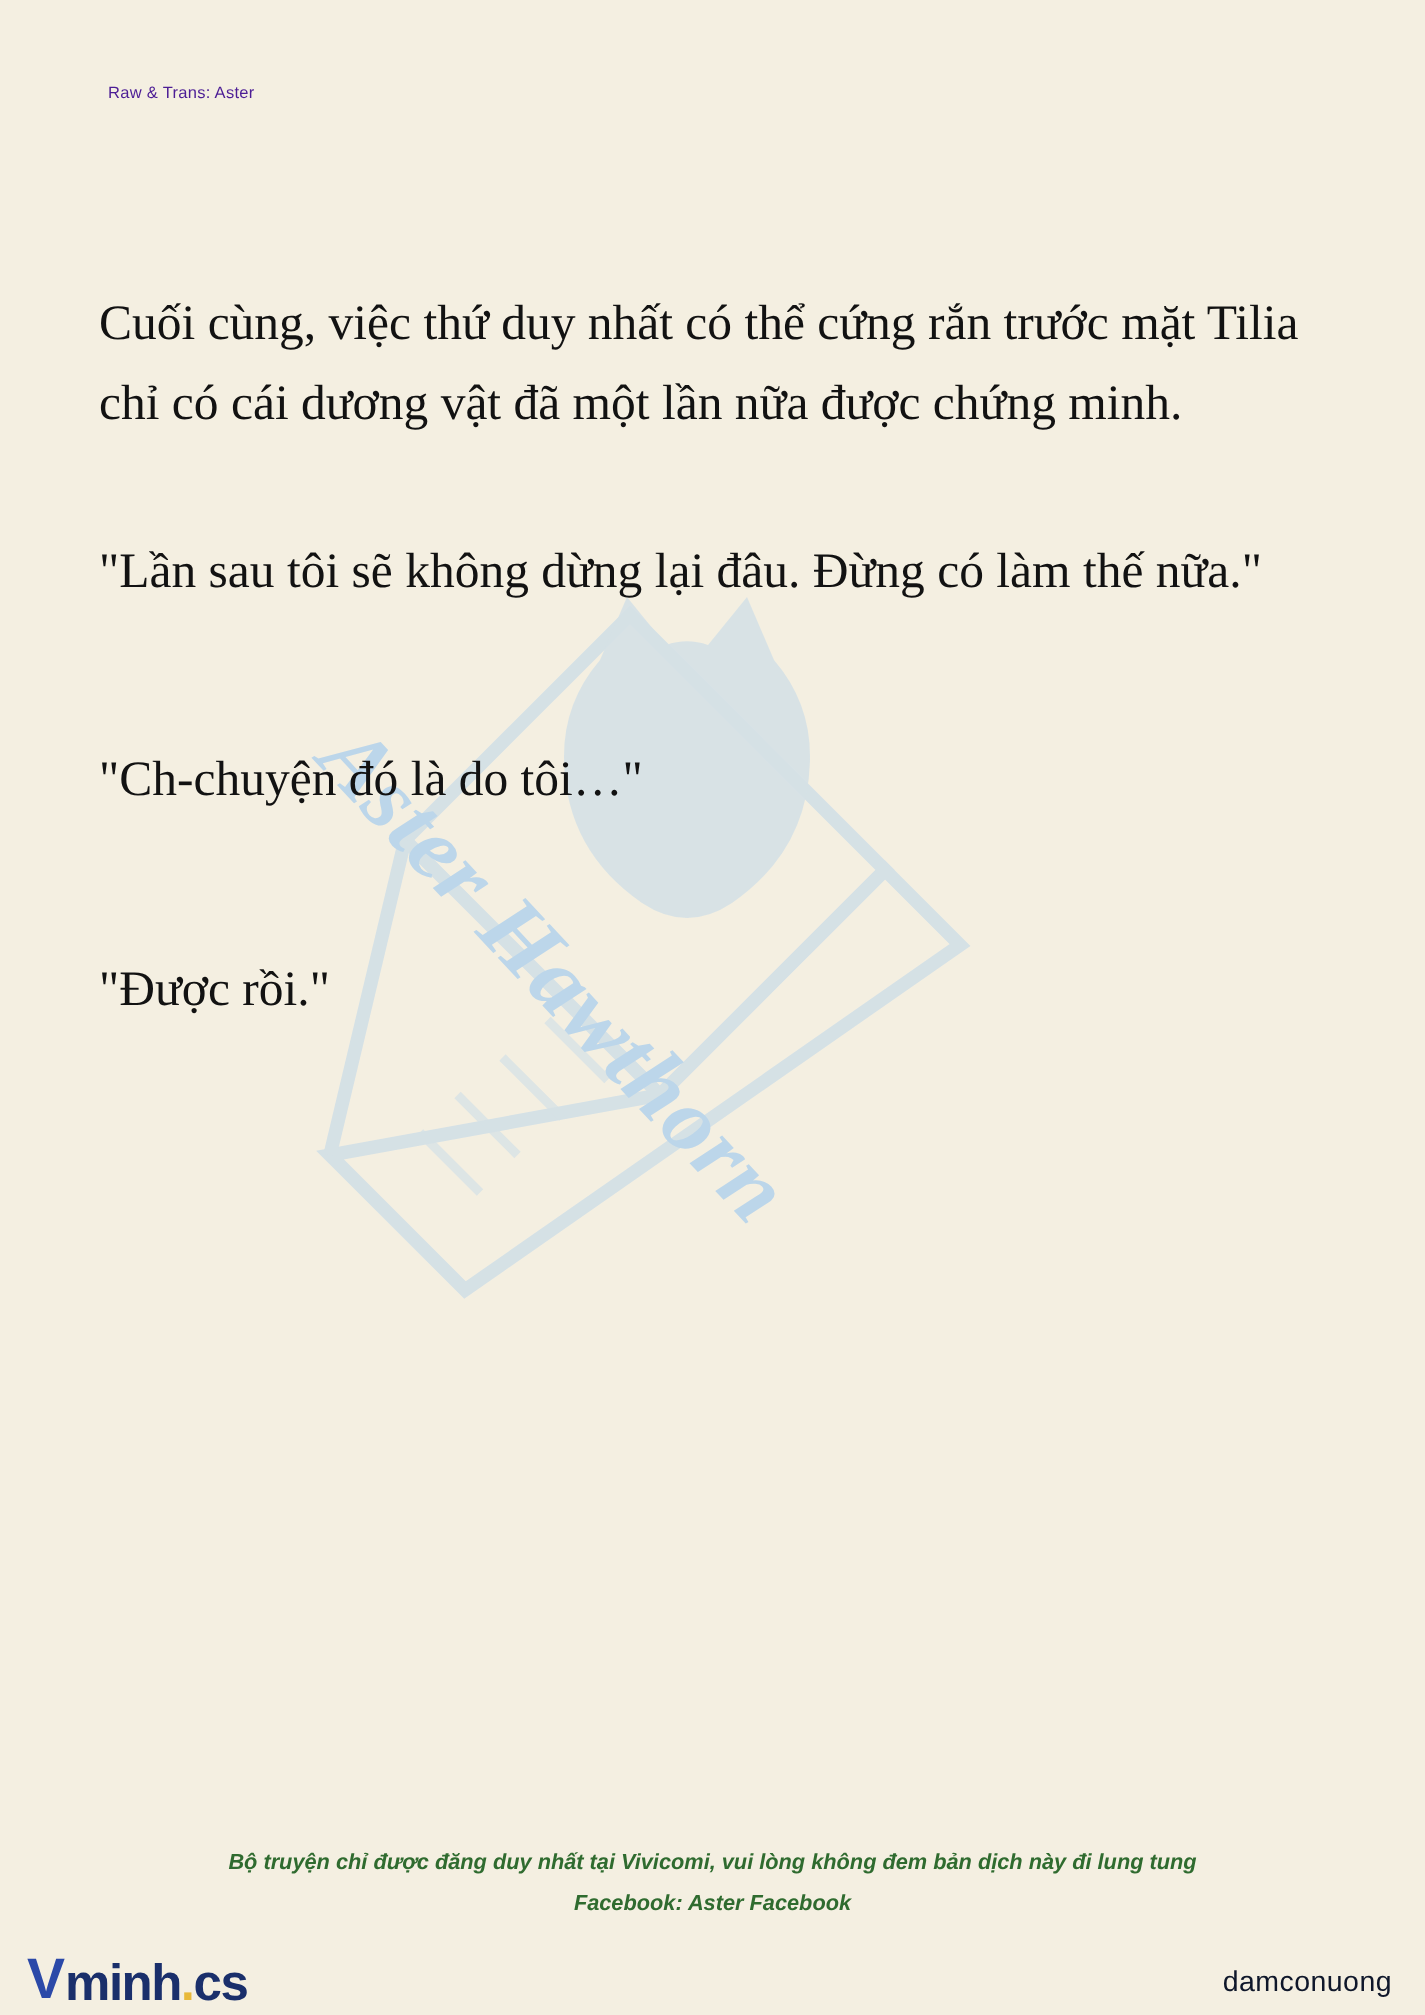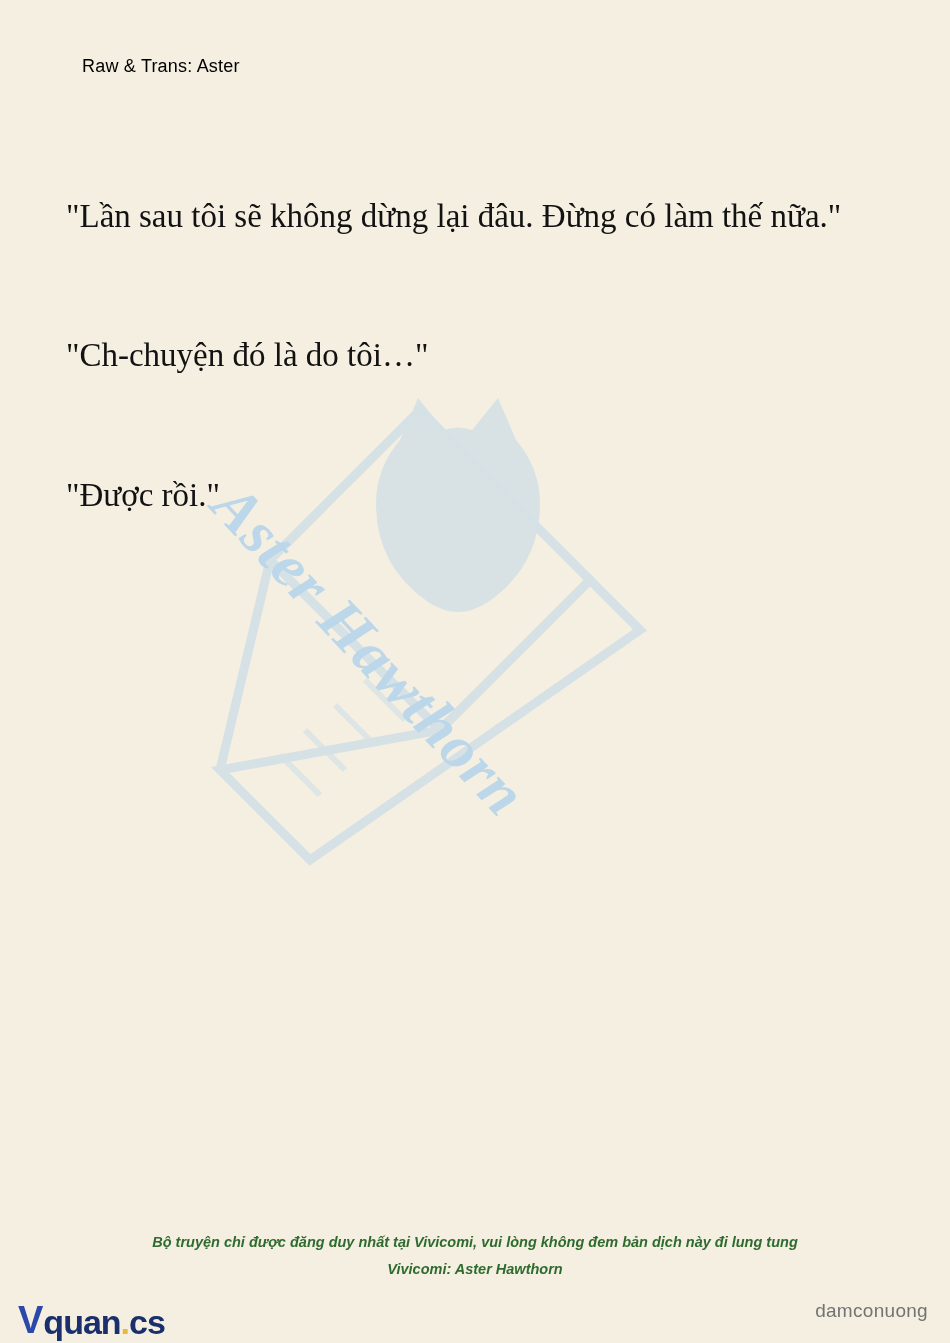--- a/index.html
+++ b/index.html
@@ -18,24 +18,24 @@
   .page {
     position: relative;
     width: 950px;
     height: 1343px;
   }
 
   
   .header-credit {
     position: absolute;
     top: 56px;
-    left: 82px;
-    font-family: "Liberation Sans", sans-serif;
-    font-size: 18px;
-    color: #000000;
+    left: 72px;
+    font-family: "Liberation Sans", sans-serif;
+    font-size: 11px;
+    color: #4c1d95;
     letter-spacing: 0.2px;
   }
 
   
   .watermark {
     position: absolute;
     left: 120px;
     top: 300px;
     width: 680px;
     height: 680px;
@@ -130,24 +130,24 @@
     font-weight: bold;
     margin-right: 1px;
   }
   .brand .brand-dot {
     color: #e8b93a;
     font-size: 34px;
   }
   .bottom-right-tag {
     position: absolute;
     right: 22px;
-    bottom: 21px;
+    bottom: 10px;
     font-family: "Liberation Sans", sans-serif;
     font-size: 19px;
-    color: #737373;
+    color: #0f172a;
     letter-spacing: 0.3px;
   }
 </style>
 </head>
 <body>
 
 <div class="page">
 
   <div class="header-credit">Raw &amp; Trans: Aster</div>
 
@@ -169,33 +169,34 @@
         <line x1="185" y1="430" x2="225" y2="470"></line>
         <line x1="215" y1="405" x2="255" y2="445"></line>
         <line x1="245" y1="380" x2="285" y2="420"></line>
         <line x1="160" y1="455" x2="200" y2="495"></line>
       </g>
     </svg>
   </div>
   <div class="wm-text">Aster Hawthorn</div>
 
   <div class="content">
+    <p class="para">Cuối cùng, việc thứ duy nhất có thể cứng rắn trước mặt Tilia chỉ có cái dương vật đã một lần nữa được chứng minh.</p>
     <p class="para gap-lg">"Lần sau tôi sẽ không dừng lại đâu. Đừng có làm thế nữa."</p>
     <p class="para gap-lg">"Ch-chuyện đó là do tôi…"</p>
     <p class="para">"Được rồi."</p>
   </div>
 
   <div class="footer-notes">
     <div>Bộ truyện chỉ được đăng duy nhất tại Vivicomi, vui lòng không đem bản dịch này đi lung tung</div>
-    <div>Vivicomi: Aster Hawthorn</div>
+    <div>Facebook: Aster Facebook</div>
   </div>
 
   <div class="bottom-bar">
     <div class="brand">
       <span class="v-mark">V</span>
-      <span>quan</span>
+      <span>minh</span>
       <span class="brand-dot">.</span>
       <span>cs</span>
     </div>
     <div class="bottom-right-tag">damconuong</div>
   </div>
 
 </div>
 
 </body></html>

